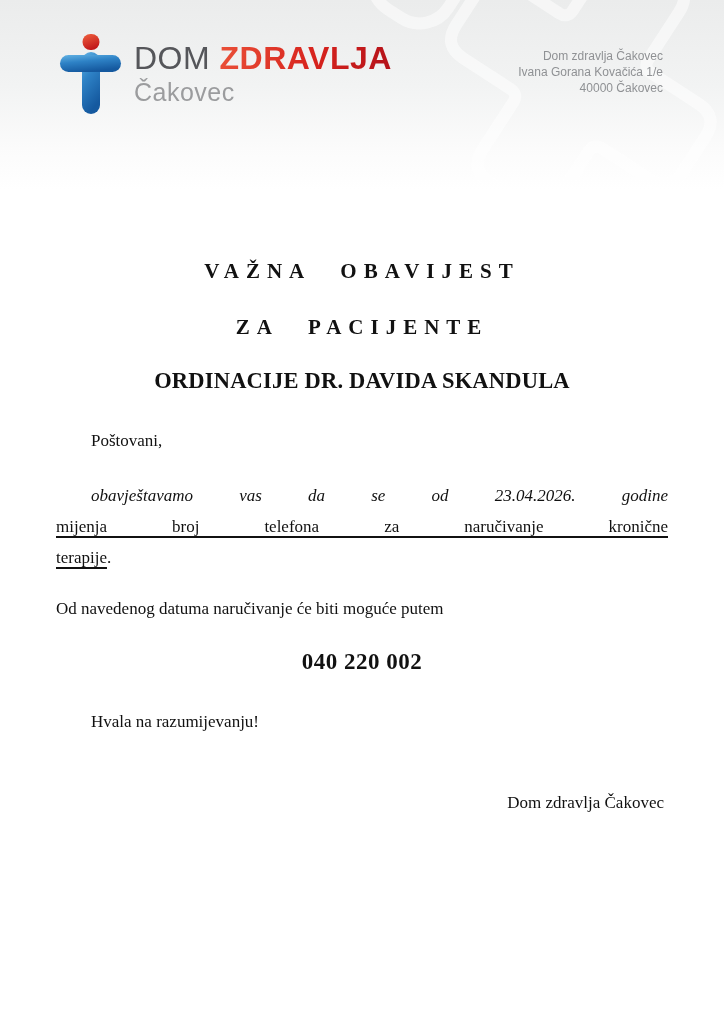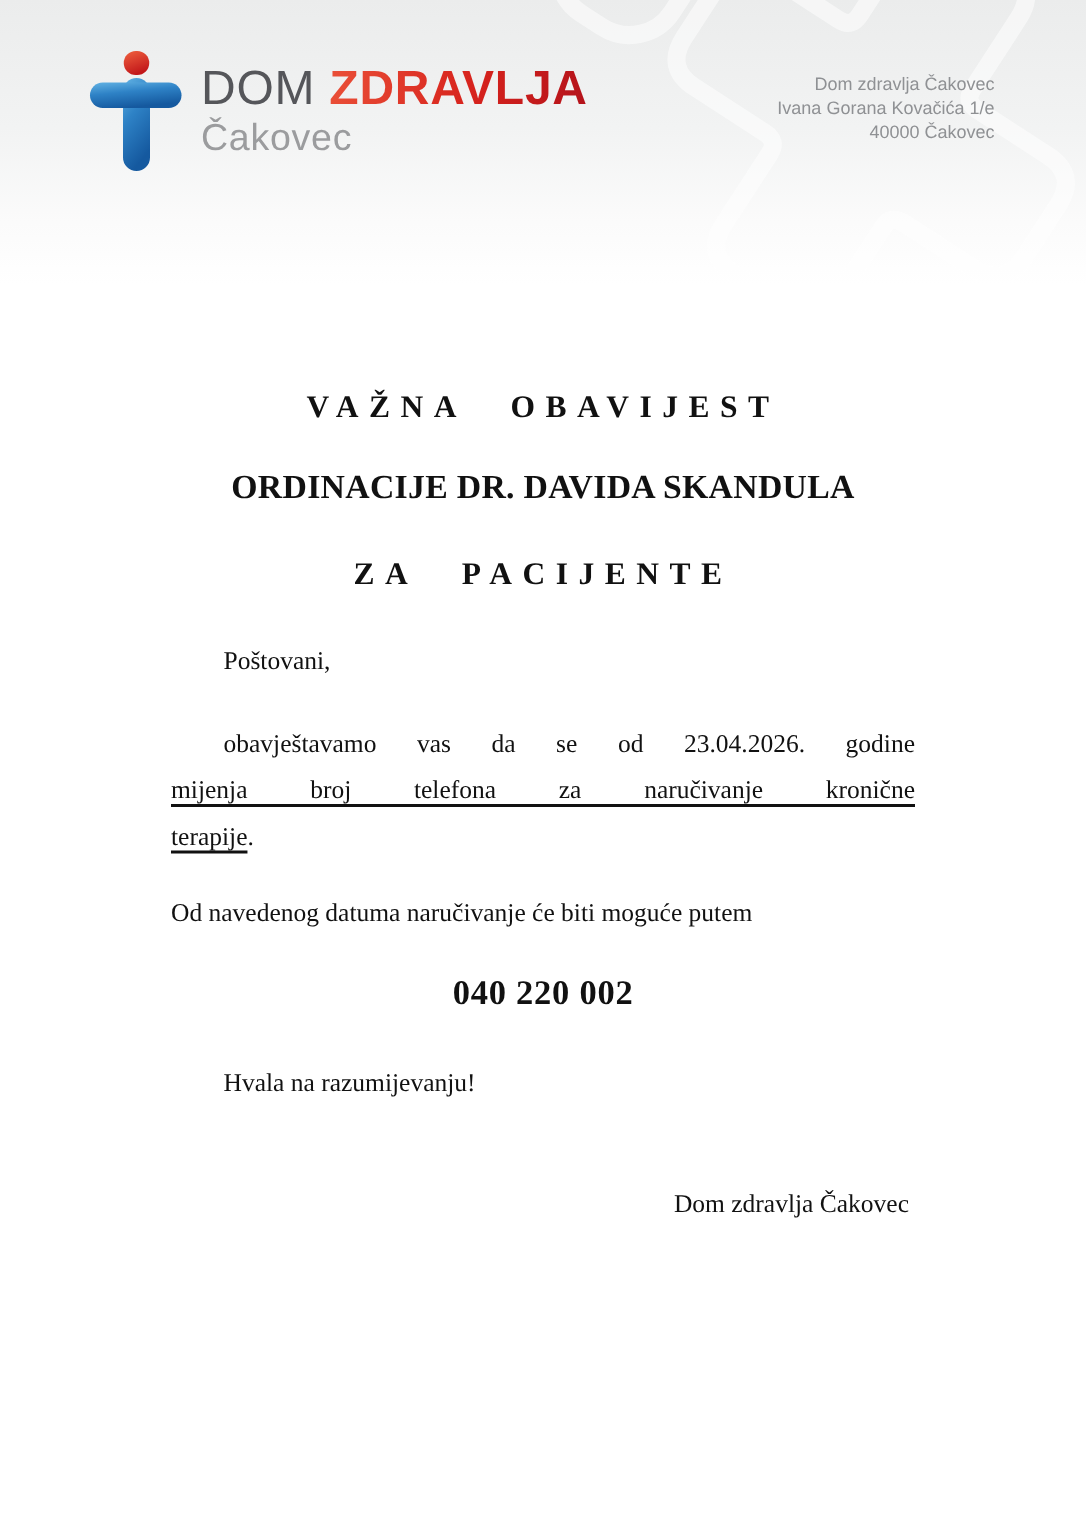--- a/index.html
+++ b/index.html
@@ -46,33 +46,33 @@
   .logo-line2{
     margin-top:6px;font-size:25px;font-weight:400;color:#9b9c9e;letter-spacing:.5px;
   }
   .address{
     position:absolute;top:48px;right:61px;
     font-family:"Liberation Sans", sans-serif;
     font-size:12px;line-height:16px;color:#8f9194;
     text-align:right;
   }
   
-  .content{padding:0 114px;}
+  .content{padding:0 56px;}
   .title{
     text-align:center;font-weight:bold;font-size:21px;line-height:26px;
   }
   .title.spaced{letter-spacing:7px;word-spacing:18px;}
   .title1{margin-top:68px;}
   .title2{margin-top:30px;}
   .title3{margin-top:27px;font-size:22.5px;line-height:28px;letter-spacing:.2px;}
   .bodytext{font-size:17px;line-height:31px;}
   .salutation{margin-top:30px;text-indent:35px;}
   .announcement{margin-top:24px;}
   .jline{text-align:justify;text-align-last:justify;}
-  .jline.indent{padding-left:35px;}
+  .jline.indent{padding-left:35px;font-style:italic;}
   .bu{
     font-weight:normal;
     text-decoration:underline;
     text-decoration-thickness:2px;
     text-underline-offset:4px;
   }
   .info{margin-top:20px;}
   .phone{
     margin-top:22px;text-align:center;font-weight:bold;font-size:23px;line-height:31px;
     letter-spacing:.5px;
@@ -129,22 +129,22 @@
     <div class="address">
       <div>Dom zdravlja Čakovec</div>
       <div>Ivana Gorana Kovačića 1/e</div>
       <div>40000 Čakovec</div>
     </div>
   </div>
 
   <div class="content">
 
     <div class="title spaced title1">VAŽNA OBAVIJEST</div>
+    <div class="title spaced title2">ZA PACIJENTE</div>
     <div class="title title3">ORDINACIJE DR. DAVIDA SKANDULA</div>
-    <div class="title spaced title2">ZA PACIJENTE</div>
 
     <p class="bodytext salutation">Poštovani,</p>
 
     <div class="bodytext announcement">
       <div class="jline indent">obavještavamo vas da se od 23.04.2026. godine</div>
       <div class="jline bu">mijenja broj telefona za naručivanje kronične</div>
       <div><span class="bu">terapije</span><span>.</span></div>
     </div>
 
     <div class="bodytext info">

